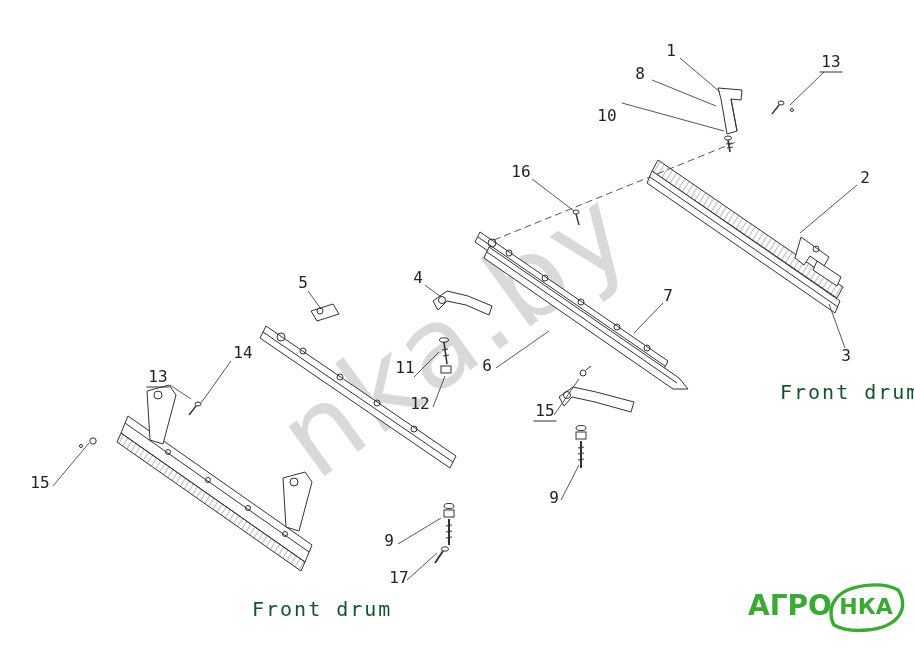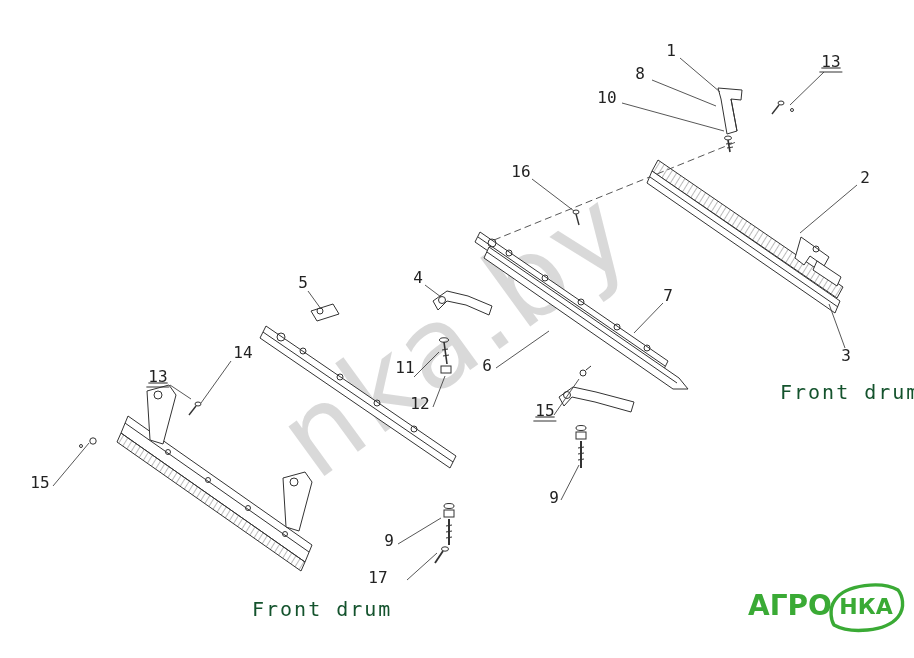--- a/index.html
+++ b/index.html
@@ -6,21 +6,21 @@
   .stage{
     position:relative;width:914px;height:658px;background:#ffffff;overflow:hidden;
     font-family:"DejaVu Sans Mono",monospace;color:#222;
   }
   .art{position:absolute;left:0;top:0;}
   .callout{
     position:absolute;transform:translate(-50%,-50%);
     font-size:16px;line-height:1;color:#222;white-space:nowrap;
     font-family:"DejaVu Sans Mono",monospace;
   }
-  .callout.underlined{border-bottom:1.2px solid #333;padding:0 2px 2px;text-decoration:underline;}
+  .callout.underlined{border-bottom:1.2px solid #333;padding:0 2px 2px;}
   .drum-label{
     position:absolute;font-size:20px;letter-spacing:2px;color:#14532d;white-space:pre;
     font-family:"DejaVu Sans Mono",monospace;
   }
   .watermark{
     position:absolute;left:150px;top:268px;width:610px;text-align:center;
     transform:rotate(-36deg);transform-origin:50% 50%;
     font-family:"DejaVu Sans",sans-serif;font-size:112px;font-weight:400;
     color:rgba(145,145,145,0.35);letter-spacing:4px;pointer-events:none;
     user-select:none;
@@ -183,38 +183,38 @@
       <line x1="663" y1="303" x2="634" y2="333"></line>
       <line x1="554" y1="415" x2="579" y2="379"></line>
       <line x1="561" y1="500" x2="579" y2="465"></line>
       <line x1="398" y1="544" x2="441" y2="518"></line>
       <line x1="407" y1="580" x2="437" y2="553"></line>
     </g>
   </svg>
 
   <div class="callout" style="left:671px;top:51px">1</div>
   <div class="callout" style="left:640px;top:74px">8</div>
-  <div class="callout" style="left:607px;top:98px">10</div>
+  <div class="callout" style="left:607px;top:116px">10</div>
   <div class="callout underlined" style="left:831px;top:63px">13</div>
   <div class="callout" style="left:521px;top:172px">16</div>
   <div class="callout" style="left:865px;top:178px">2</div>
   <div class="callout" style="left:846px;top:356px">3</div>
   <div class="callout" style="left:303px;top:283px">5</div>
   <div class="callout" style="left:418px;top:278px">4</div>
   <div class="callout" style="left:243px;top:353px">14</div>
   <div class="callout underlined" style="left:158px;top:378px">13</div>
   <div class="callout" style="left:40px;top:483px">15</div>
   <div class="callout" style="left:405px;top:368px">11</div>
   <div class="callout" style="left:420px;top:404px">12</div>
   <div class="callout" style="left:487px;top:366px">6</div>
   <div class="callout" style="left:668px;top:296px">7</div>
   <div class="callout underlined" style="left:545px;top:412px">15</div>
   <div class="callout" style="left:554px;top:498px">9</div>
   <div class="callout" style="left:389px;top:541px">9</div>
-  <div class="callout" style="left:378px;top:578px">17</div>
+  <div class="callout" style="left:399px;top:578px">17</div>
 
   <div class="drum-label" style="left:780px;top:380px">Front drum</div>
   <div class="drum-label" style="left:252px;top:597px">Front drum</div>
 
   <svg class="logo" width="160" height="58" viewBox="0 0 160 58">
     <text x="0" y="39" font-size="28" font-weight="bold" font-family="DejaVu Sans, sans-serif" fill="#3aaa35">АГРО</text>
     <g transform="translate(80,3)">
       <path d="M70,11 C54,2 18,5 7,21 C0,31 4,43 6,46 C22,55 58,53 70,38 C78,28 74,16 70,11 Z" fill="none" stroke-width="3.4" stroke="#3aaa35"></path>
       <text x="38" y="35" font-size="22" font-weight="bold" text-anchor="middle" font-family="DejaVu Sans, sans-serif" fill="#3aaa35">НКА</text>
     </g>

